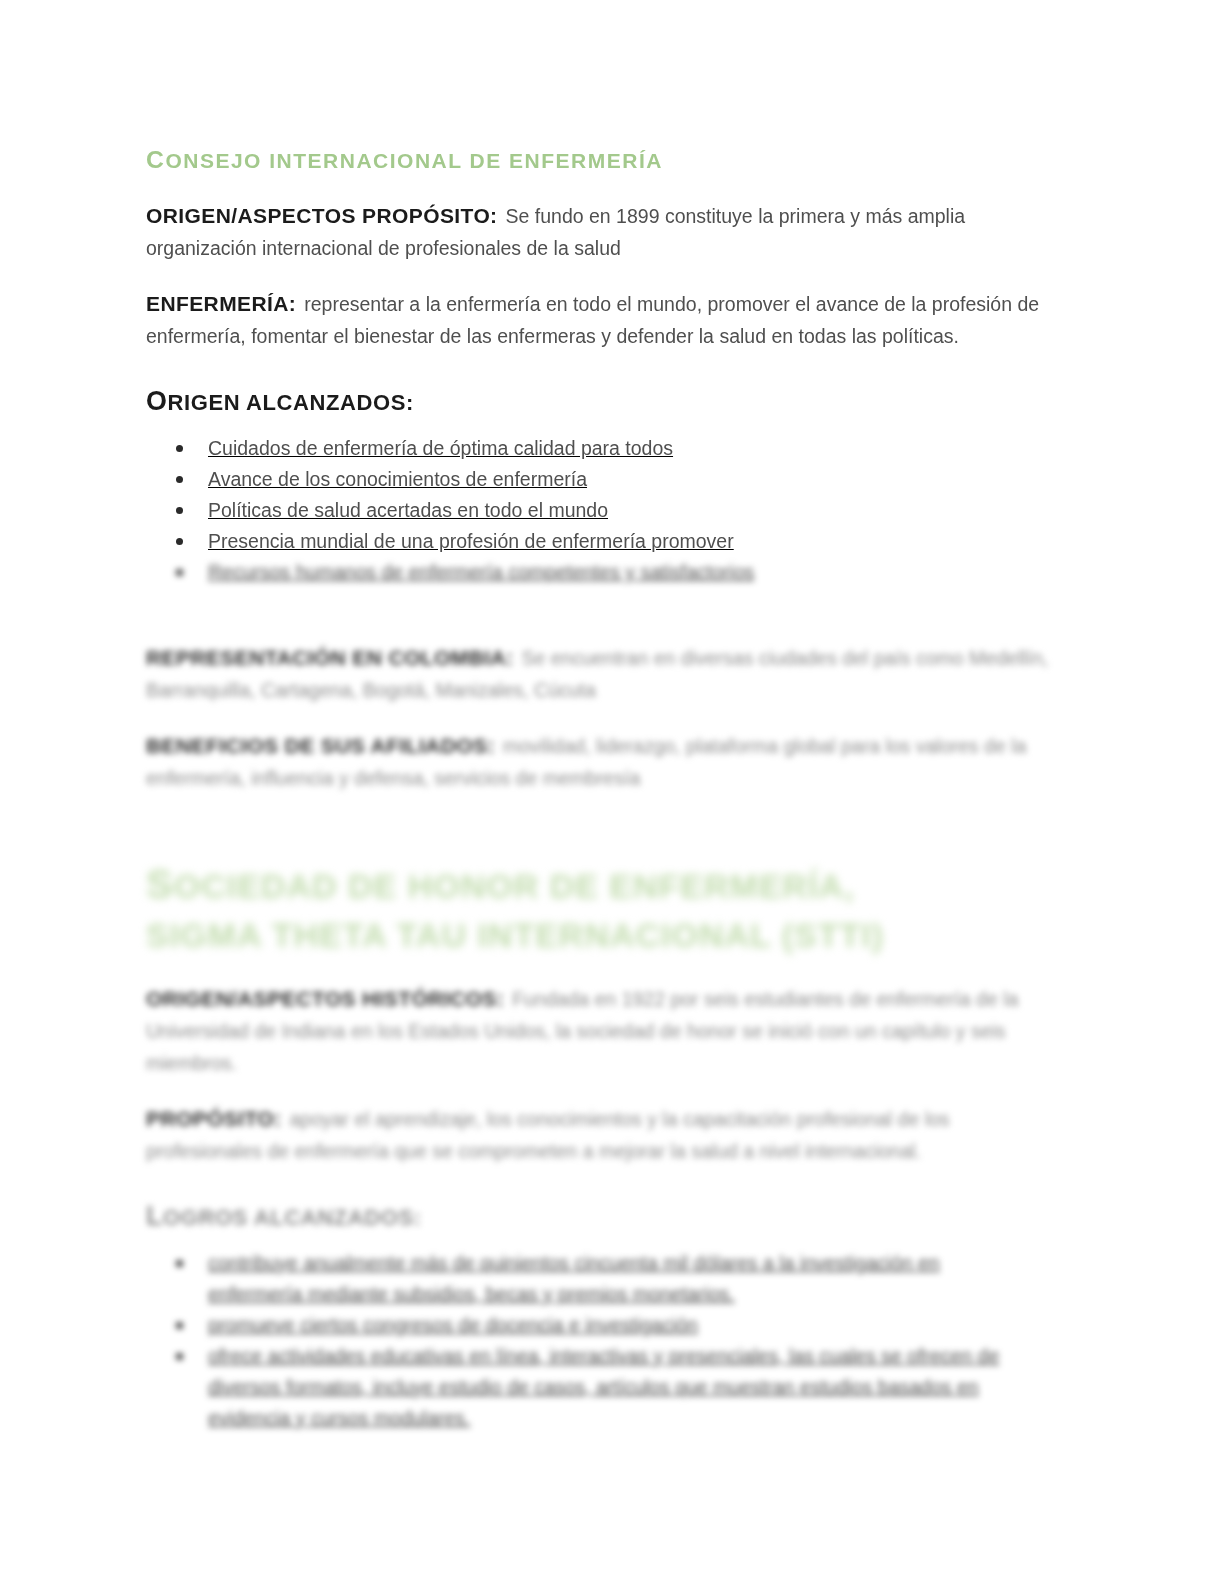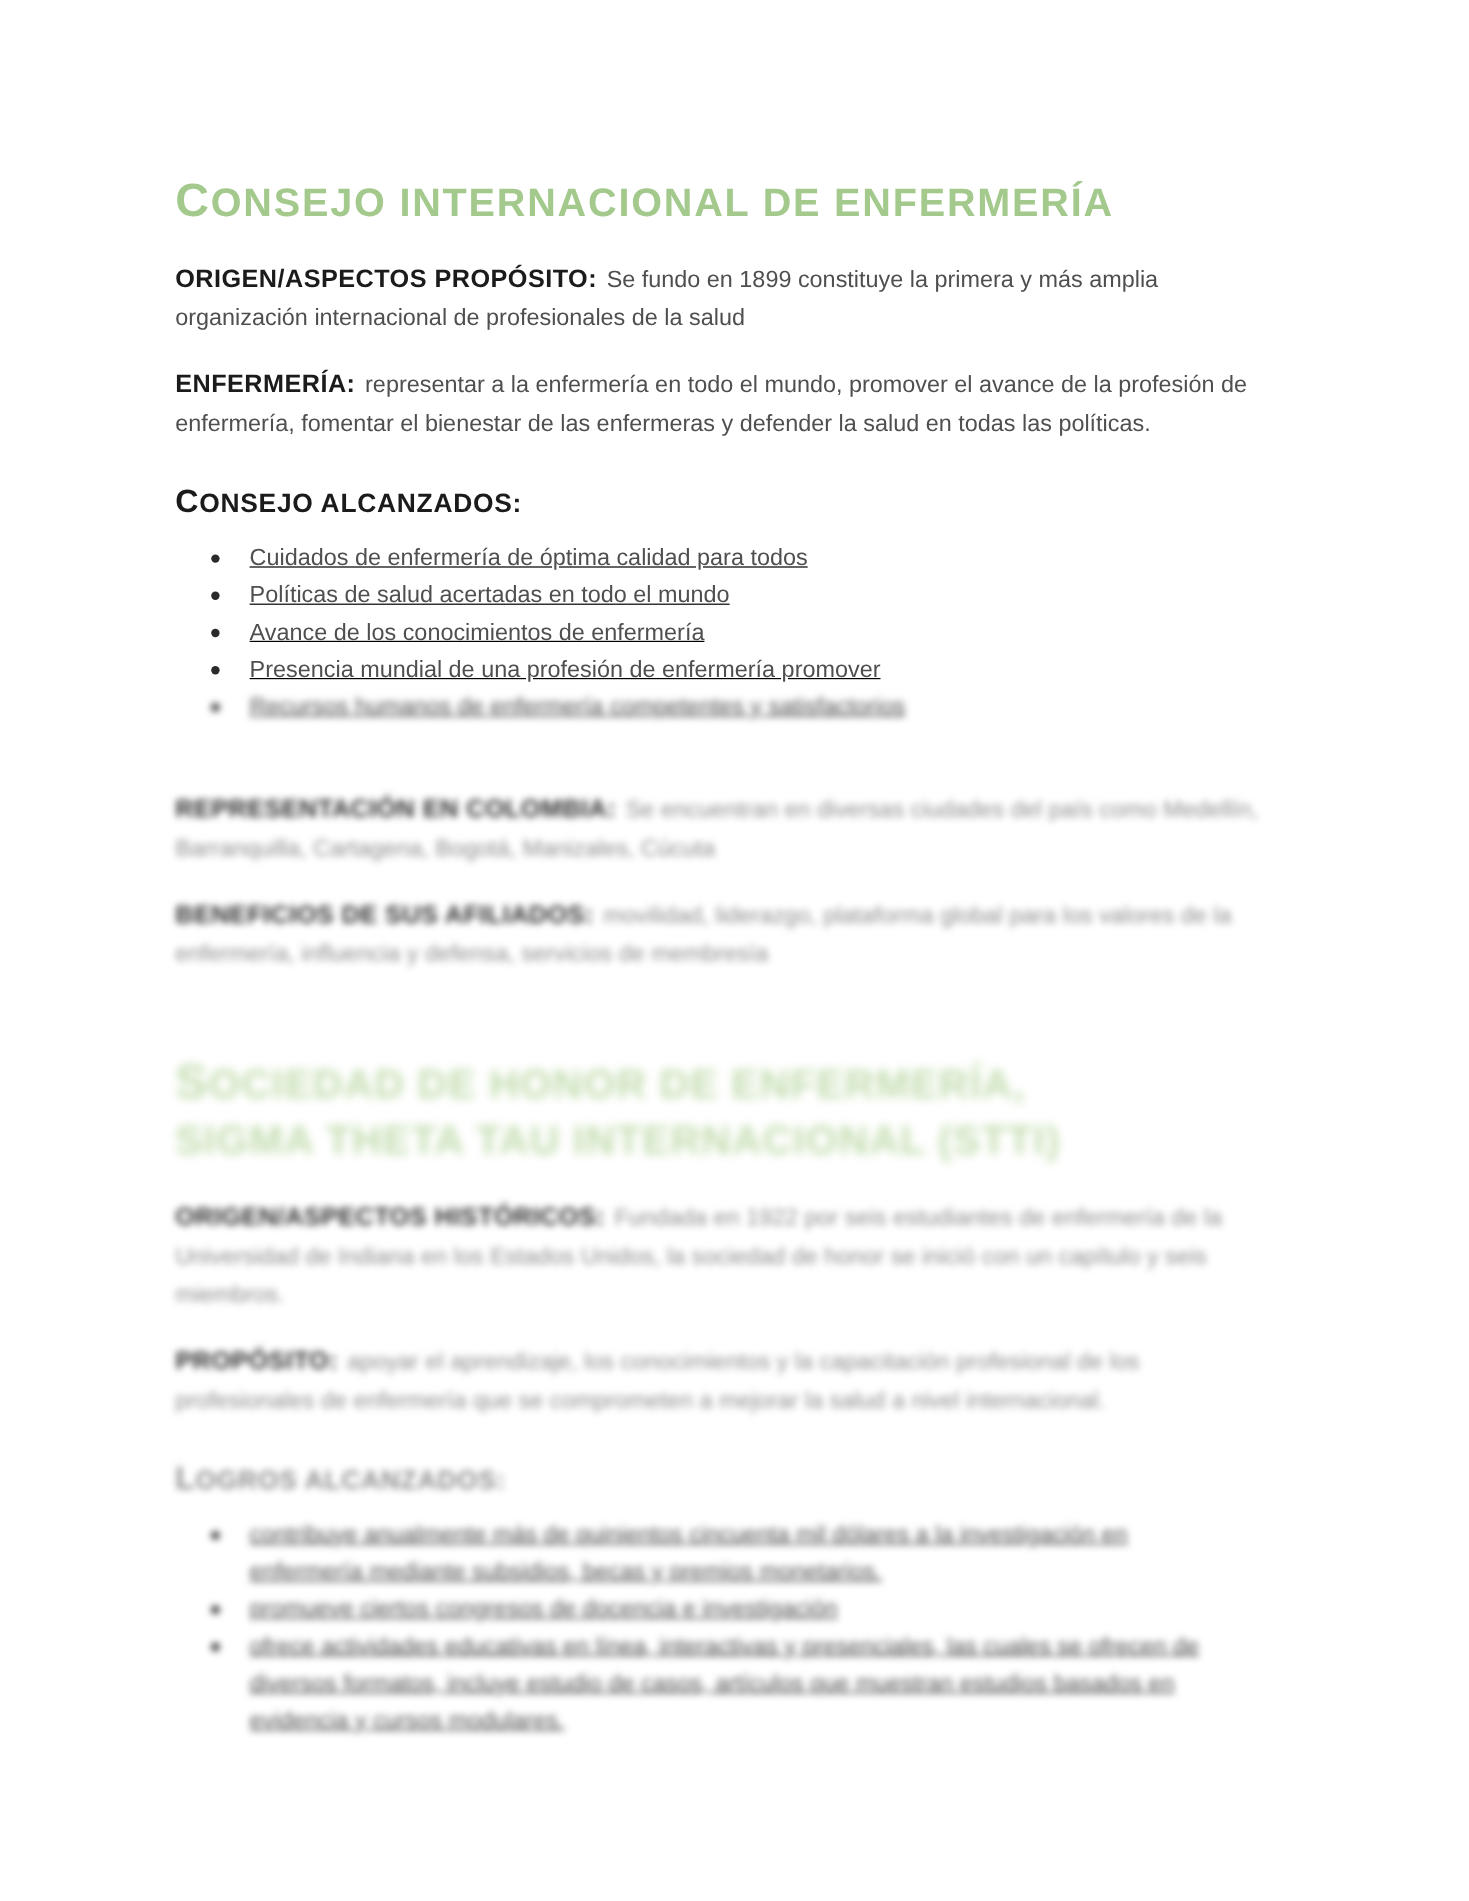--- a/index.html
+++ b/index.html
@@ -14,21 +14,21 @@
     margin: 0 auto;
     background: #ffffff;
     box-sizing: border-box;
     padding: 146px 168px 0 146px;
     font-family: "Liberation Sans", sans-serif;
     overflow: hidden;
   }
   
   .doc-title {
     margin: 0 0 26px 0;
-    font-size: 33px;
+    font-size: 21px;
     font-weight: 700;
     letter-spacing: 1.5px;
     color: #a3c98c;
     line-height: 1.15;
   }
   .doc-title::first-letter { font-size: 1.18em; }
   .doc-title.blurred {
     color: #c2dcae;
     filter: blur(4px);
     font-size: 34px;
@@ -101,26 +101,26 @@
   <h1 class="doc-title">CONSEJO INTERNACIONAL DE ENFERMERÍA</h1>
 
   <p class="para">
     <span class="label">ORIGEN/ASPECTOS PROPÓSITO:</span><span>Se fundo en 1899 constituye la primera y más amplia organización internacional de profesionales de la salud</span>
   </p>
 
   <p class="para">
     <span class="label">ENFERMERÍA:</span><span>representar a la enfermería en todo el mundo, promover el avance de la profesión de enfermería, fomentar el bienestar de las enfermeras y defender la salud en todas las políticas.</span>
   </p>
 
-  <h2 class="sub-heading">CONSEJO ALCANZADOS:</h2>
+  <h2 class="sub-heading">ORIGEN ALCANZADOS:</h2>
 
   <ul class="bullets">
     <li>Cuidados de enfermería de óptima calidad para todos</li>
+    <li>Avance de los conocimientos de enfermería</li>
     <li>Políticas de salud acertadas en todo el mundo</li>
-    <li>Avance de los conocimientos de enfermería</li>
     <li>Presencia mundial de una profesión de enfermería promover</li>
     <li class="blur">Recursos humanos de enfermería competentes y satisfactorios</li>
   </ul>
 
   <p class="para blur">
     <span class="label">REPRESENTACIÓN EN COLOMBIA:</span><span>Se encuentran en diversas ciudades del país como Medellín, Barranquilla, Cartagena, Bogotá, Manizales, Cúcuta</span>
   </p>
 
   <p class="para blur">
     <span class="label">BENEFICIOS DE SUS AFILIADOS:</span><span>movilidad, liderazgo, plataforma global para los valores de la enfermería, influencia y defensa, servicios de membresía</span>

